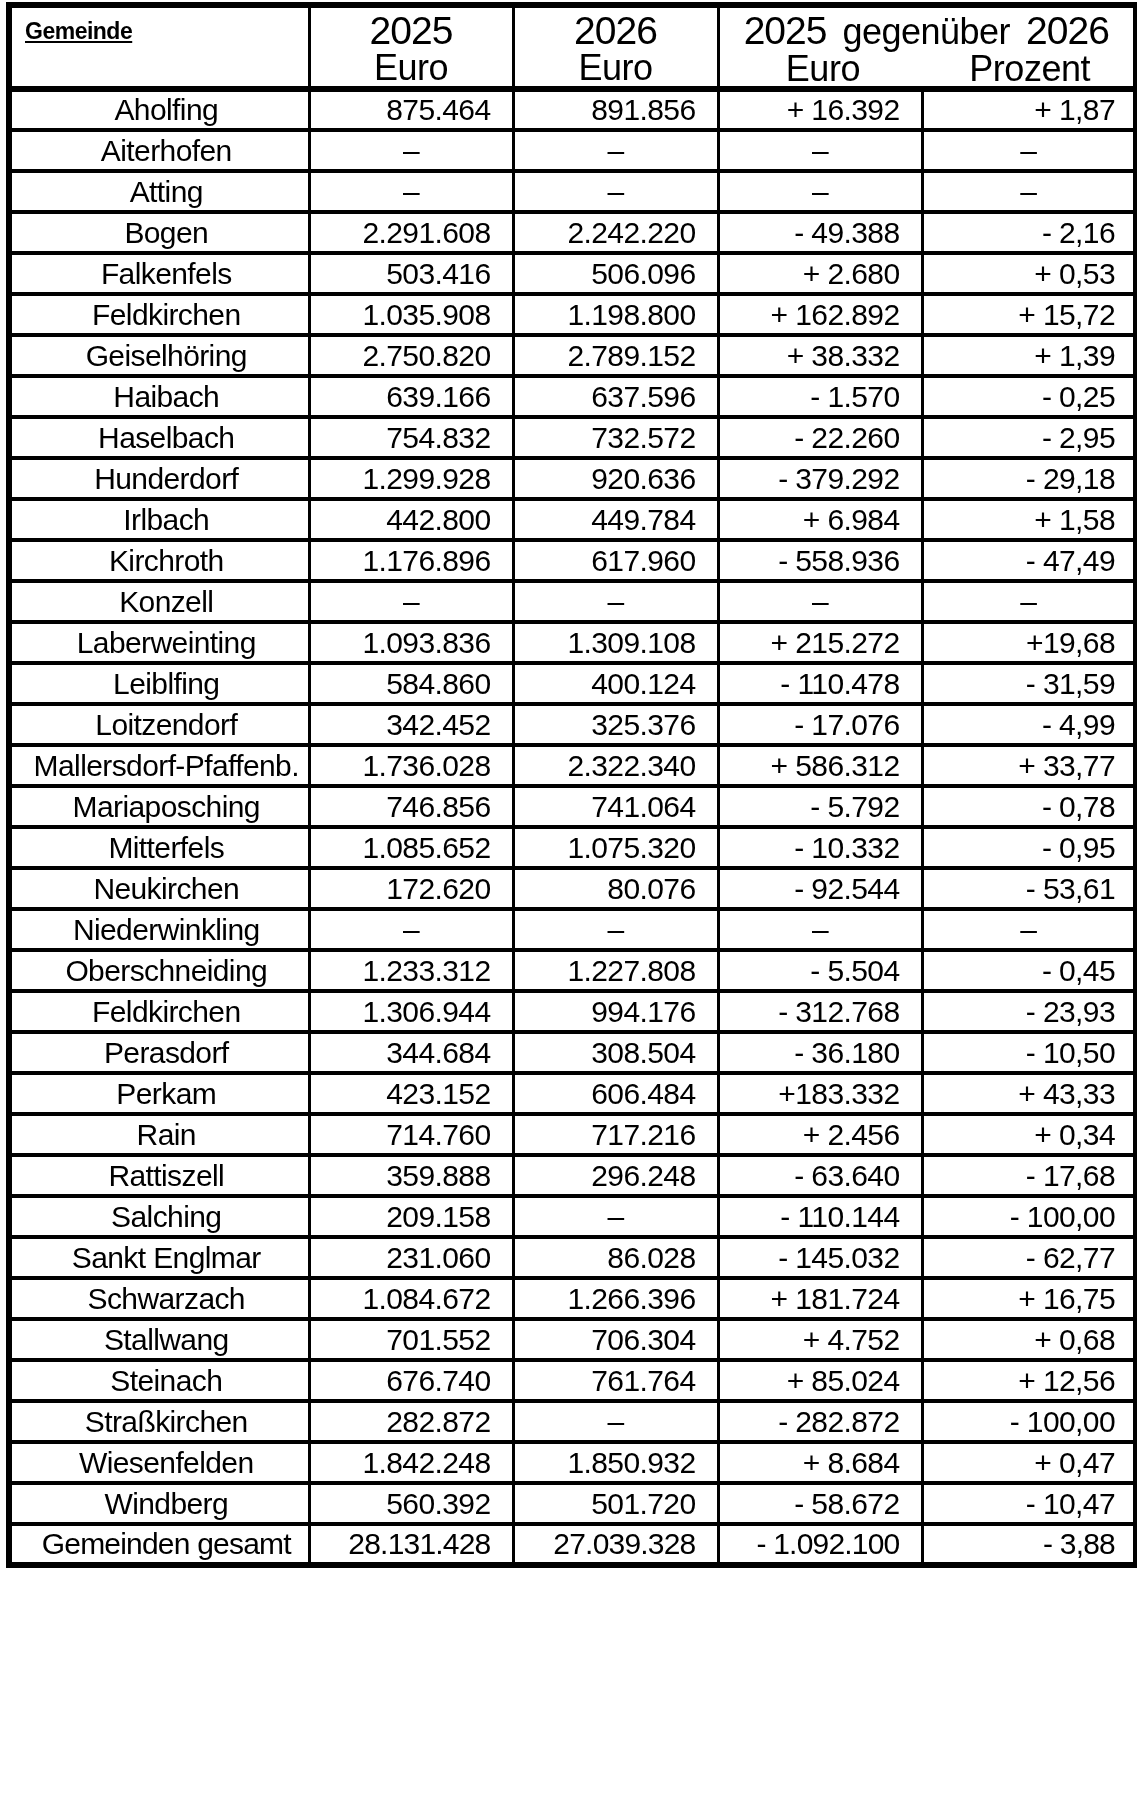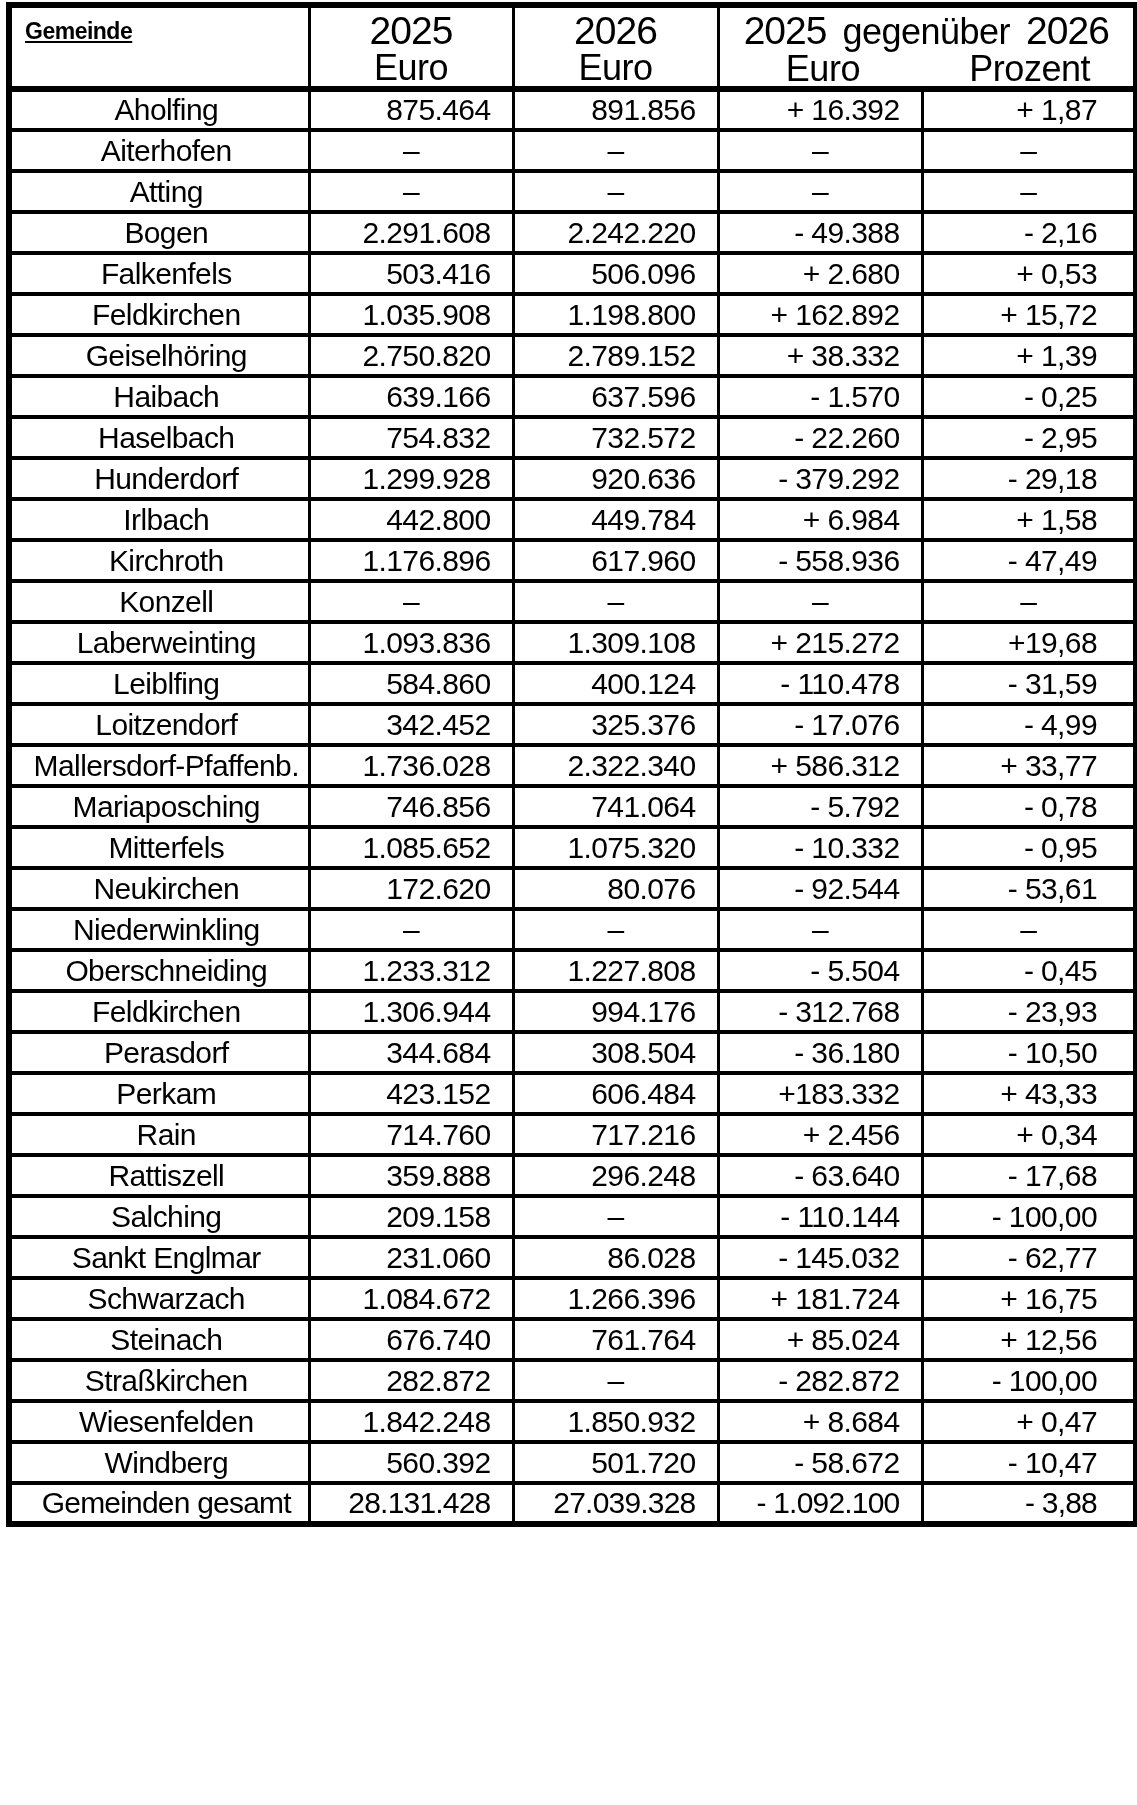--- a/index.html
+++ b/index.html
@@ -57,21 +57,21 @@
   .group-line2 { display: flex; line-height: 32px; }
   .group-line2 .unit { flex: 1; text-align: center; }
   tbody td {
     height: 41px;
     font-size: 30px;
     letter-spacing: -0.6px;
     vertical-align: middle;
   }
   .c-name { text-align: center; padding-left: 13px; }
   .c-num  { text-align: right; padding-right: 21px; }
-  .c-pct  { padding-right: 36px; }
+  .c-pct  { padding-right: 18px; }
   tbody td.dash { text-align: center; padding-left: 0; padding-right: 0; }
   tr.total-row td { font-weight: 400; letter-spacing: -0.8px; }
 </style>
 </head>
 <body>
 
 <div class="wrap">
   <table>
     <colgroup>
       <col style="width:300px">
@@ -309,20 +309,27 @@
     <td class="c-num c-pct">- 62,77</td>
   </tr>
         <tr>
     <td class="c-name">Schwarzach</td>
     <td class="c-num">1.084.672</td>
     <td class="c-num">1.266.396</td>
     <td class="c-num">+ 181.724</td>
     <td class="c-num c-pct">+ 16,75</td>
   </tr>
         <tr>
+    <td class="c-name">Stallwang</td>
+    <td class="c-num">701.552</td>
+    <td class="c-num">706.304</td>
+    <td class="c-num">+ 4.752</td>
+    <td class="c-num c-pct">+ 0,68</td>
+  </tr>
+        <tr>
     <td class="c-name">Steinach</td>
     <td class="c-num">676.740</td>
     <td class="c-num">761.764</td>
     <td class="c-num">+ 85.024</td>
     <td class="c-num c-pct">+ 12,56</td>
   </tr>
         <tr>
     <td class="c-name">Straßkirchen</td>
     <td class="c-num">282.872</td>
     <td class="c-num dash">–</td>

